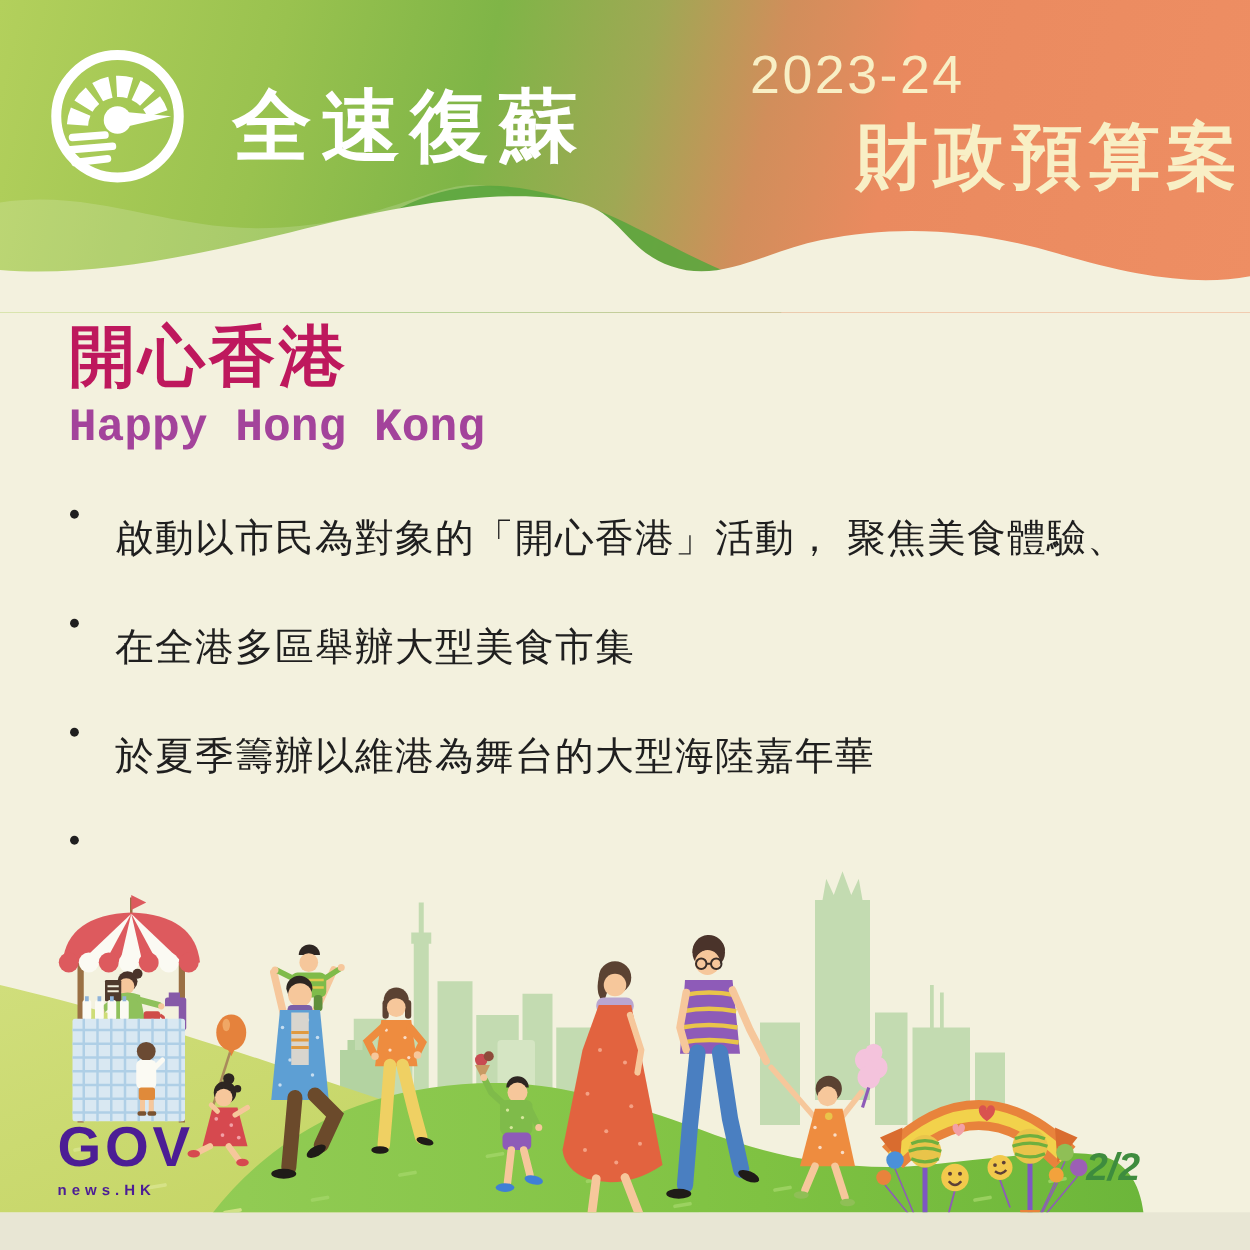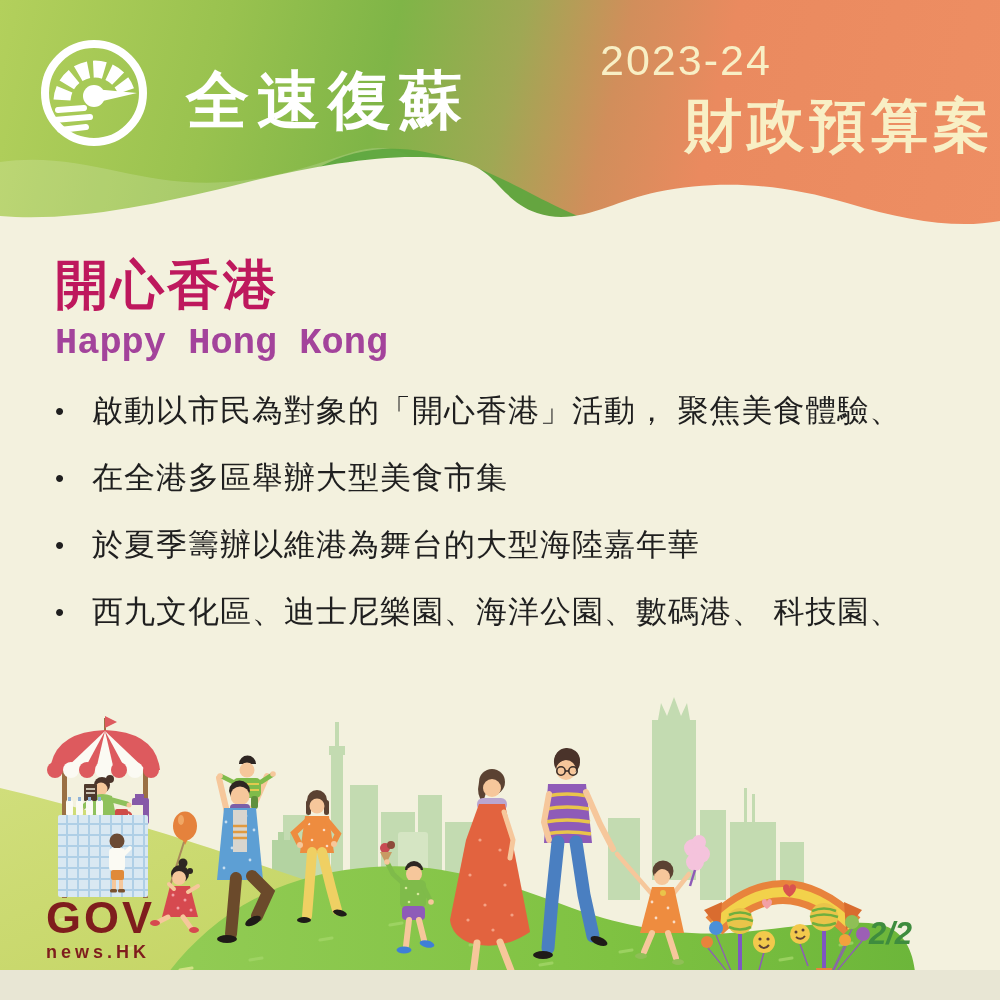--- a/index.html
+++ b/index.html
@@ -15,26 +15,26 @@
   .logo-wrap{position:absolute;left:40px;top:38px;width:110px;height:110px;}
   .logo-title{position:absolute;left:186px;top:58px;font-size:63px;font-weight:800;color:#FFFFFF;letter-spacing:8px;white-space:nowrap;}
   .hdr-year{position:absolute;left:600px;top:36px;width:350px;text-align:left;font-size:43px;font-weight:500;color:#F8EFC5;letter-spacing:2px;}
   .hdr-budget{position:absolute;left:555px;top:88px;width:440px;text-align:right;font-size:57px;font-weight:800;color:#F8EFC5;letter-spacing:5px;white-space:nowrap;}
   
   .title-zh{position:absolute;left:55px;top:250px;font-size:53px;font-weight:800;color:#be185d;letter-spacing:3px;}
   .title-en{position:absolute;left:55px;top:322px;font-size:37px;font-weight:800;color:#A3439B;font-family:Liberation Mono, monospace;}
   .bullets{position:absolute;left:55px;top:388px;width:910px;font-size:31px;color:#1F1F1F;}
   .bullet{display:flex;margin-bottom:21px;}
   .bullet .dot{width:37px;flex:none;font-size:26px;line-height:46px;color:#1F1F1F;}
-  .bullet .lines{flex:1;line-height:46px;letter-spacing:1px;}
+  .bullet .lines{flex:1;line-height:46px;letter-spacing:1px;margin-top:20px;}
   
   .scene{position:absolute;left:0;top:690px;width:1000px;height:310px;}
-  .gov-logo{position:absolute;left:46px;top:894px;color:#7f1d1d;z-index:5;}
+  .gov-logo{position:absolute;left:46px;top:894px;color:#4c1d95;z-index:5;}
   .gov-logo .l1{font-size:45px;font-weight:900;letter-spacing:3px;line-height:48px;}
-  .gov-logo .l2{font-size:18px;font-weight:800;letter-spacing:4px;line-height:20px;}
+  .gov-logo .l2{font-size:12px;font-weight:800;letter-spacing:4px;line-height:20px;}
   .page-num{position:absolute;left:869px;top:916px;font-size:31px;font-weight:800;color:#3E8C3E;z-index:5;font-style:italic;}
 </style>
 </head>
 <body>
 
 <div class="canvas">
 
   <div class="header">
     <svg width="1000" height="250" viewBox="0 0 1000 250">
 
@@ -74,21 +74,21 @@
     <div class="bullet">
       <span class="dot">•</span>
       <span class="lines"><span>在全港多區舉辦大型美食市集</span></span>
     </div>
     <div class="bullet">
       <span class="dot">•</span>
       <span class="lines"><span>於夏季籌辦以維港為舞台的大型海陸嘉年華</span></span>
     </div>
     <div class="bullet">
       <span class="dot">•</span>
-      <span class="lines"><span>西九文化區、迪士尼樂園、海洋公園、數碼港、 科技園、</span><br>
+      <span class="lines"><br>
       </span>
     </div>
   </div>
 
   <div class="scene">
   <svg width="1000" height="310" viewBox="0 0 1000 310">
     <defs>
       <linearGradient id="gLeftHill" x1="0" y1="0" x2="1" y2="1">
         <stop offset="0" stop-color="#D0DE7B"></stop>
             <stop offset="1" stop-color="#C0D15B"></stop>

